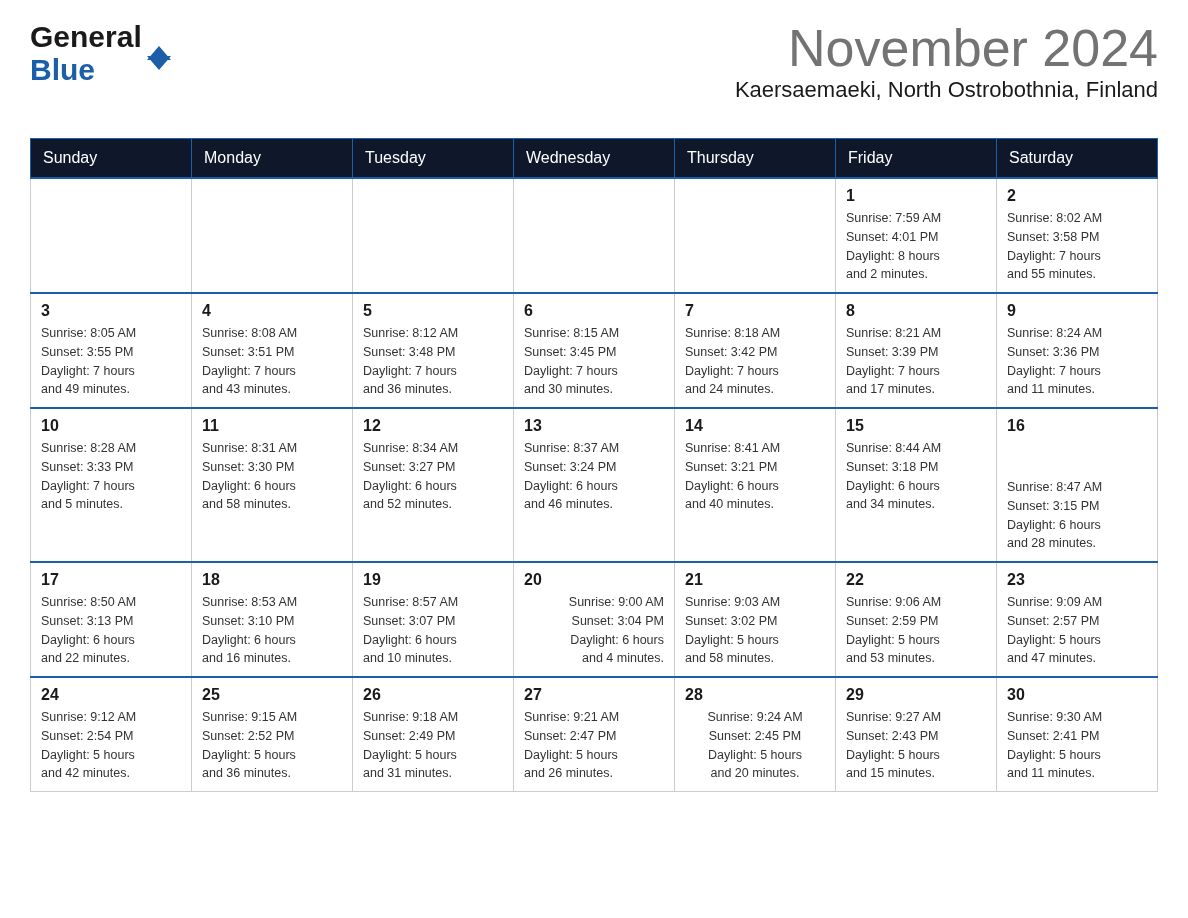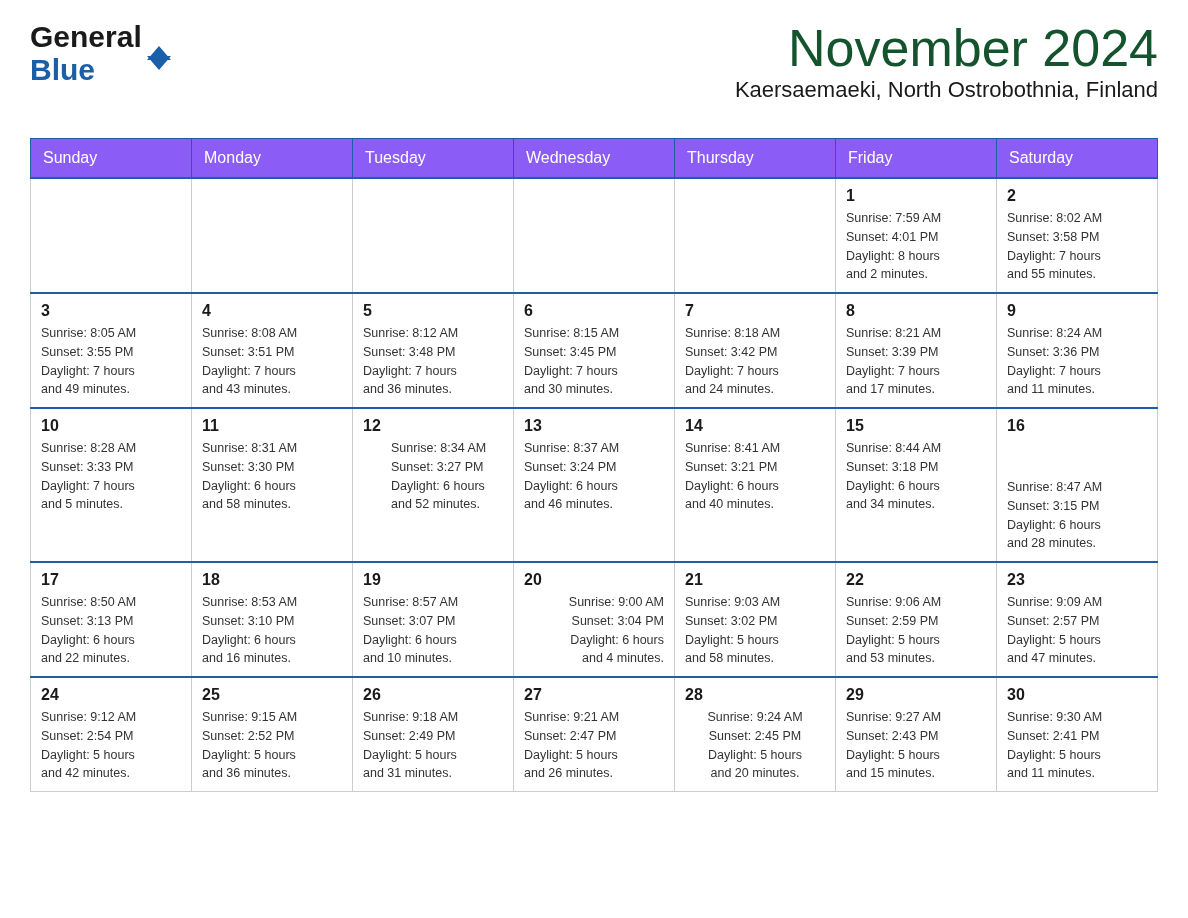--- a/index.html
+++ b/index.html
@@ -20,34 +20,34 @@
       display: flex;
       flex-direction: column;
       align-items: flex-start;
     }
     .title-area {
       text-align: right;
     }
     .main-title {
       font-size: 52px;
       font-weight: normal;
-      color: #14532d;
+      color: #737373;
       line-height: 1.1;
     }
     .subtitle {
       font-size: 22px;
       color: #1a1a1a;
       font-weight: normal;
     }
     .calendar {
       width: 100%;
       border-collapse: collapse;
     }
     .calendar th {
-      background-color: #8b5cf6;
+      background-color: #0f172a;
       color: #ffffff;
       font-size: 16px;
       font-weight: normal;
       padding: 10px 12px;
       text-align: left;
       border: 1px solid #1a5fa8;
     }
     .calendar td {
       vertical-align: top;
       padding: 8px 10px;
@@ -242,21 +242,21 @@
         </td>
         <td>
           <span class="day-number">11</span>
           <div class="day-info" style="white-space: pre-line;">Sunrise: 8:31 AM
 Sunset: 3:30 PM
 Daylight: 6 hours
 and 58 minutes.</div>
         </td>
         <td>
           <span class="day-number">12</span>
-          <div class="day-info" style="white-space: pre-line; margin-left: 28px;">Sunrise: 8:34 AM
+          <div class="day-info" style="white-space: pre-line;">Sunrise: 8:34 AM
 Sunset: 3:27 PM
 Daylight: 6 hours
 and 52 minutes.</div>
         </td>
         <td>
           <span class="day-number">13</span>
           <div class="day-info" style="white-space: pre-line;">Sunrise: 8:37 AM
 Sunset: 3:24 PM
 Daylight: 6 hours
 and 46 minutes.</div>

